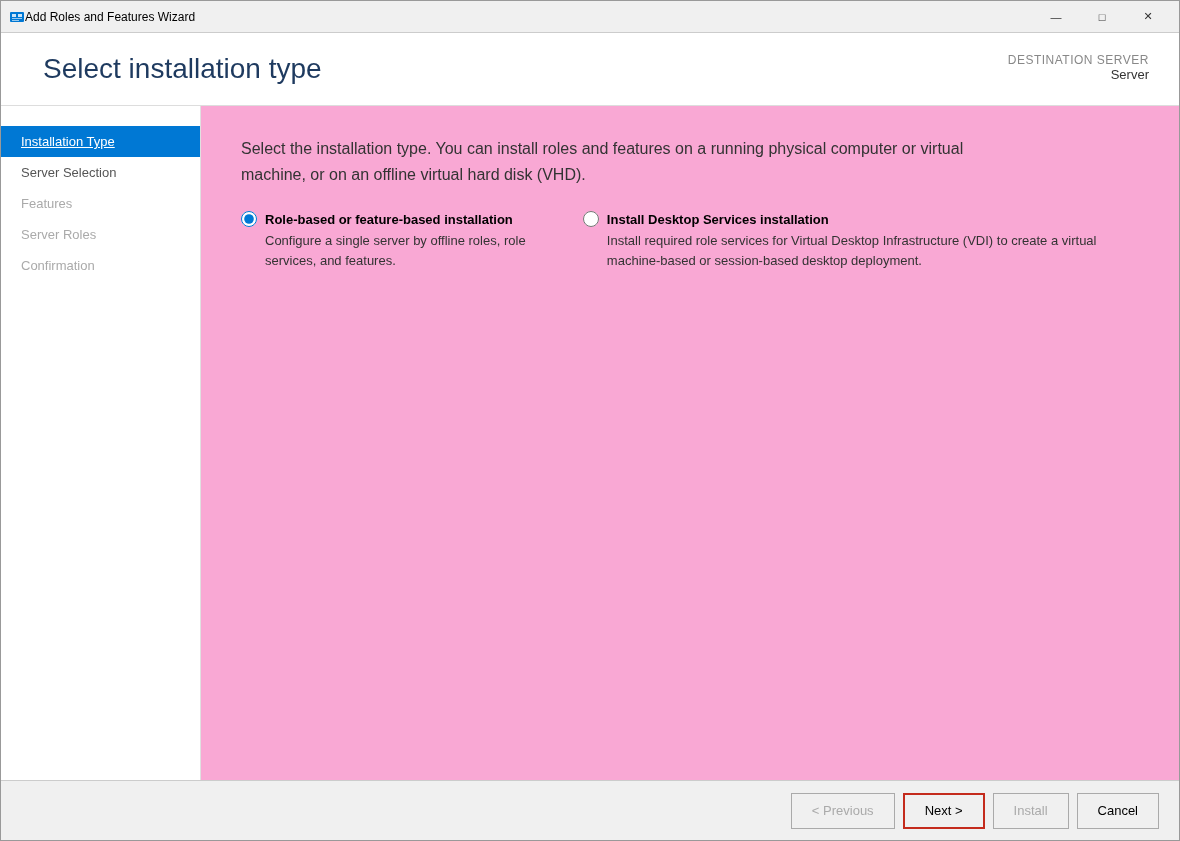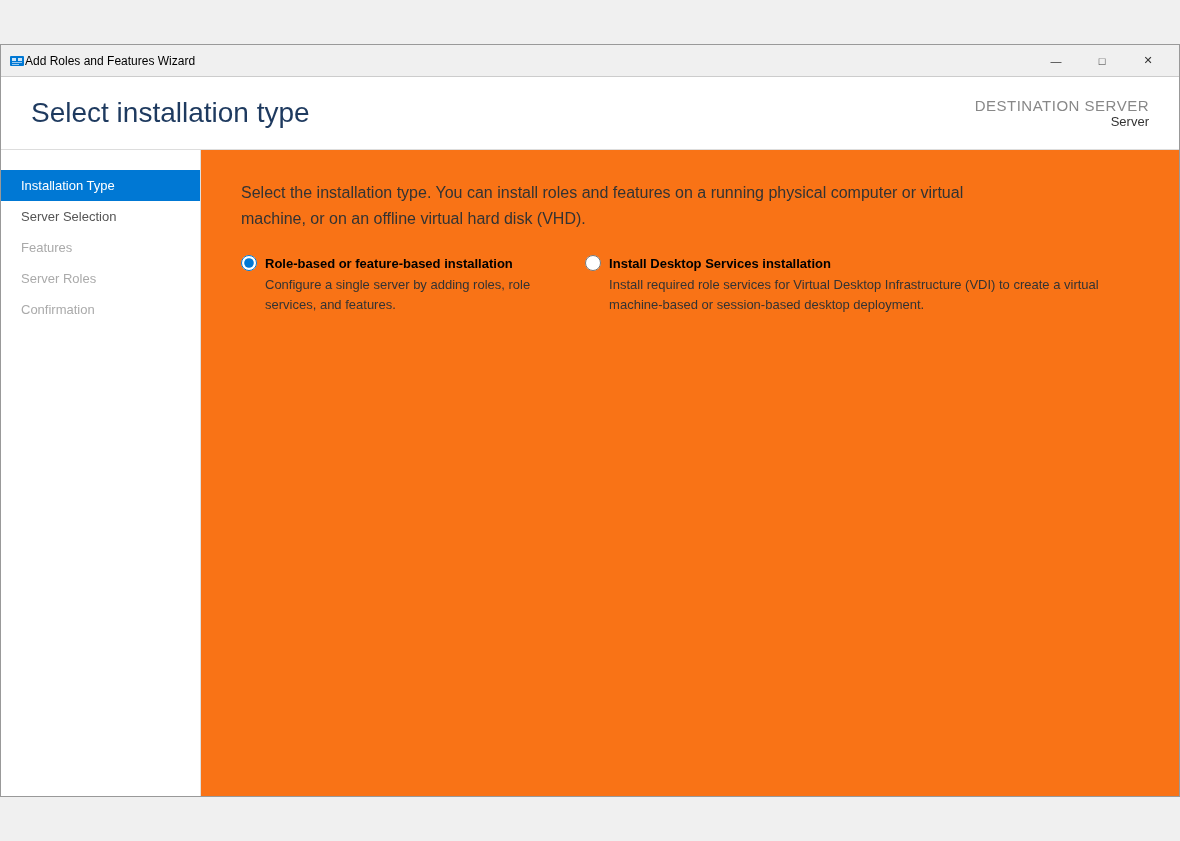--- a/index.html
+++ b/index.html
@@ -9,22 +9,22 @@
       background: #f0f0f0;
       display: flex;
       justify-content: center;
       align-items: center;
       width: 1180px;
       height: 841px;
       overflow: hidden;
     }
     .window {
       width: 1180px;
-      height: 753px;
-      background: #f97316;
+      height: 841px;
+      background: #f9a8d4;
       border: 1px solid #999;
       display: flex;
       flex-direction: column;
     }
     
     .titlebar {
       display: flex;
       align-items: center;
       background: #f0f0f0;
       border-bottom: 1px solid #ccc;
@@ -50,39 +50,39 @@
       cursor: pointer;
       font-size: 11px;
       color: #333;
       background: transparent;
       border: none;
     }
 
     
     .header {
       background: #fff;
-      padding: 20px 30px 20px 30px;
+      padding: 20px 30px 20px 42px;
       border-bottom: 1px solid #ddd;
       flex-shrink: 0;
       display: flex;
       justify-content: space-between;
       align-items: flex-start;
     }
     .header-title {
       font-size: 28px;
       font-weight: 300;
       color: #1e3a5f;
     }
     .destination-server {
       text-align: right;
       font-size: 12px;
       color: #555;
     }
     .destination-server .label {
-      font-size: 15px;
+      font-size: 12px;
       color: #888;
       text-transform: uppercase;
       letter-spacing: 0.5px;
       text-align: right;
     }
     .destination-server .value {
       font-size: 13px;
       color: #333;
     }
 
@@ -104,20 +104,21 @@
     .sidebar-item {
       padding: 8px 20px;
       font-size: 13px;
       color: #555;
       cursor: pointer;
     }
     .sidebar-item.active {
       background: #0078d4;
       color: #fff;
       font-weight: 400;
+      text-decoration: underline;
     }
     .sidebar-item.disabled {
       color: #aaa;
       cursor: default;
     }
 
     
     .content {
       flex: 1;
       padding: 30px 40px;
@@ -238,27 +239,33 @@
       </nav>
 
     <div class="content">
       <p class="content-description">Select the installation type. You can install roles and features on a running physical computer or virtual machine, or on an offline virtual hard disk (VHD).</p>
       <div class="option-group">
       <div class="option">
             <div class="option-header">
               <input type="radio" name="installation-type" checked="" style="">
               <span class="option-label">Role-based or feature-based installation</span>
             </div>
-            <div class="option-desc">Configure a single server by adding roles, role services, and features.</div>
+            <div class="option-desc">Configure a single server by offline roles, role services, and features.</div>
           </div>
           <div class="option">
             <div class="option-header">
               <input type="radio" name="installation-type" style="">
               <span class="option-label">Install Desktop Services installation</span>
             </div>
             <div class="option-desc">Install required role services for Virtual Desktop Infrastructure (VDI) to create a virtual machine-based or session-based desktop deployment.</div>
           </div>
         </div>
     </div>
   </div>
 
+  <div class="footer">
+    <button class="btn" disabled="" style="color: rgb(170, 170, 170);">&lt; Previous</button>
+    <button class="btn btn-next">Next &gt;</button>
+    <button class="btn" disabled="" style="color: rgb(170, 170, 170);">Install</button>
+    <button class="btn">Cancel</button>
+  </div>
 
 </div>
 
 </body></html>

